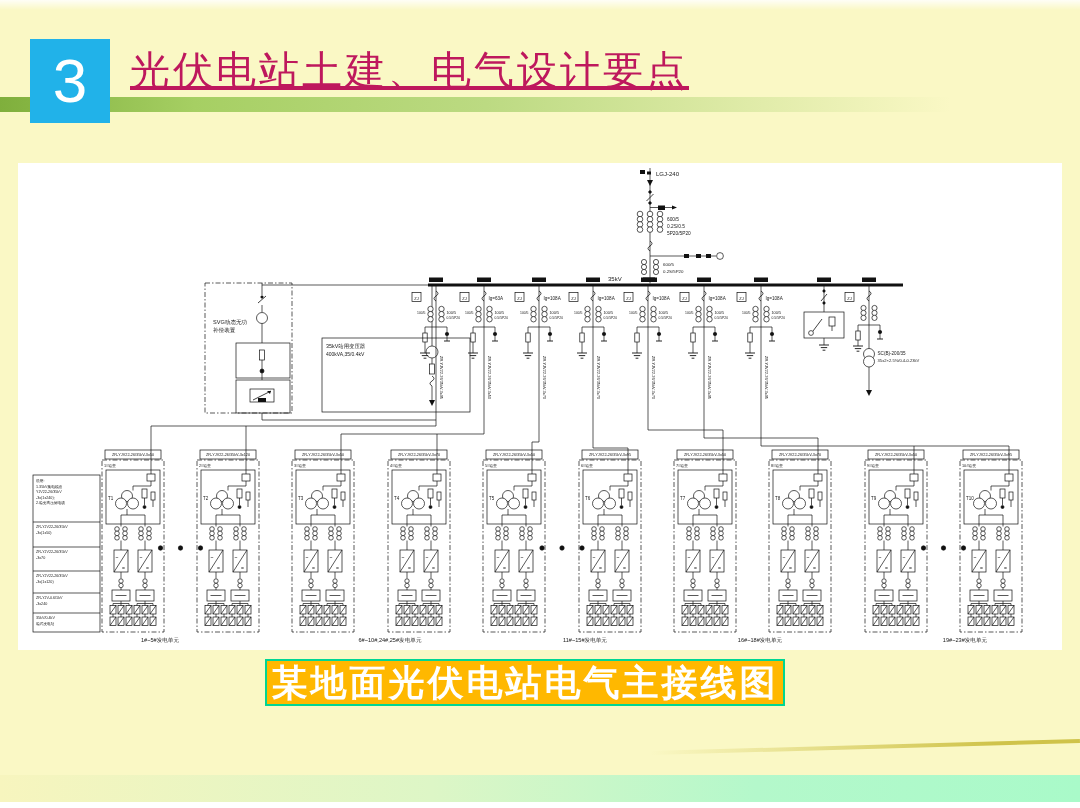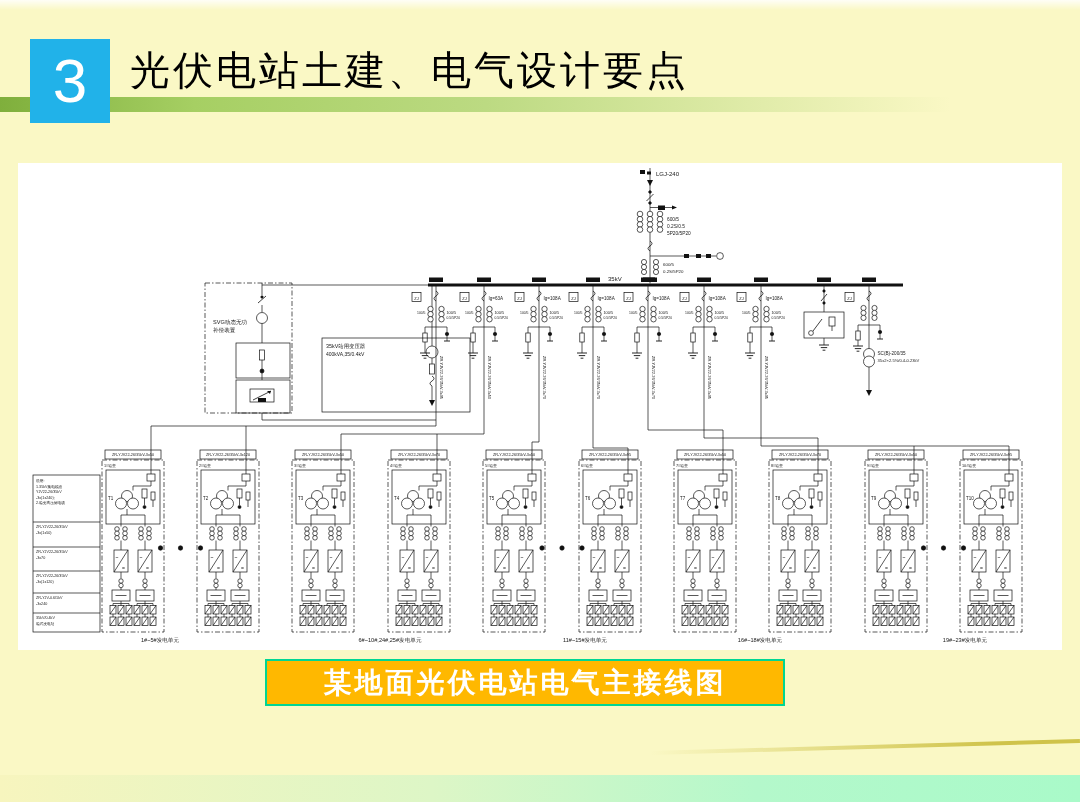--- a/index.html
+++ b/index.html
@@ -6,25 +6,25 @@
   body{width:1080px;height:808px;position:relative;overflow:hidden;
        background:#FAF8C5;font-family:"Liberation Sans",sans-serif;}
   .top-highlight{position:absolute;left:0;top:0;width:1080px;height:10px;
        background:linear-gradient(to bottom,rgba(255,255,255,.85),rgba(255,255,255,0));}
   .header-bar{position:absolute;left:0;top:97px;width:1080px;height:15px;
        background:linear-gradient(to right,#7FAF3C 0%,#A6CF63 18%,#BCDA82 45%,rgba(250,248,197,0) 88%);}
   .num-box{position:absolute;left:30px;top:39px;width:80px;height:84px;
        background:#21B2E9;color:#FFFFFF;font-size:62px;line-height:84px;
        text-align:center;font-family:"Liberation Sans",sans-serif;}
   .slide-title{position:absolute;left:130px;top:43px;font-size:40px;letter-spacing:3px;
-       color:#000000;font-family:"Liberation Serif","DejaVu Serif",serif;white-space:nowrap;}
+       color:#be185d;font-family:"Liberation Serif","DejaVu Serif",serif;white-space:nowrap;text-decoration:underline;}
   .sheet{position:absolute;left:18px;top:163px;width:1044px;height:487px;background:#FFFFFF;}
   .caption{position:absolute;left:265px;top:659px;width:516px;height:43px;
        background:#FFB800;border:2px solid #00D694;color:#FFFFFF;
-       font-size:28px;font-weight:bold;letter-spacing:3px;text-align:center;line-height:44px;
+       font-size:36px;font-weight:bold;letter-spacing:3px;text-align:center;line-height:44px;
        font-family:"Liberation Serif","DejaVu Serif",serif;white-space:nowrap;}
   .footer-band{position:absolute;left:0;top:775px;width:1080px;height:27px;
        background:linear-gradient(to right,#F7F5BE 0%,#DDF6C6 40%,#B4F8CB 70%,#A9FAC9 100%);}
   .footer-white{position:absolute;left:0;top:802px;width:1080px;height:6px;background:#FFFFFF;}
   .deco-streak{position:absolute;left:650px;top:745px;width:430px;height:4px;
        transform:rotate(-1.6deg);
        background:linear-gradient(to right,rgba(207,195,74,0),#CFC34A 80%);}
   svg text{font-family:"Liberation Sans",sans-serif;fill:#1a1a1a;}
 </style>
 </head>

